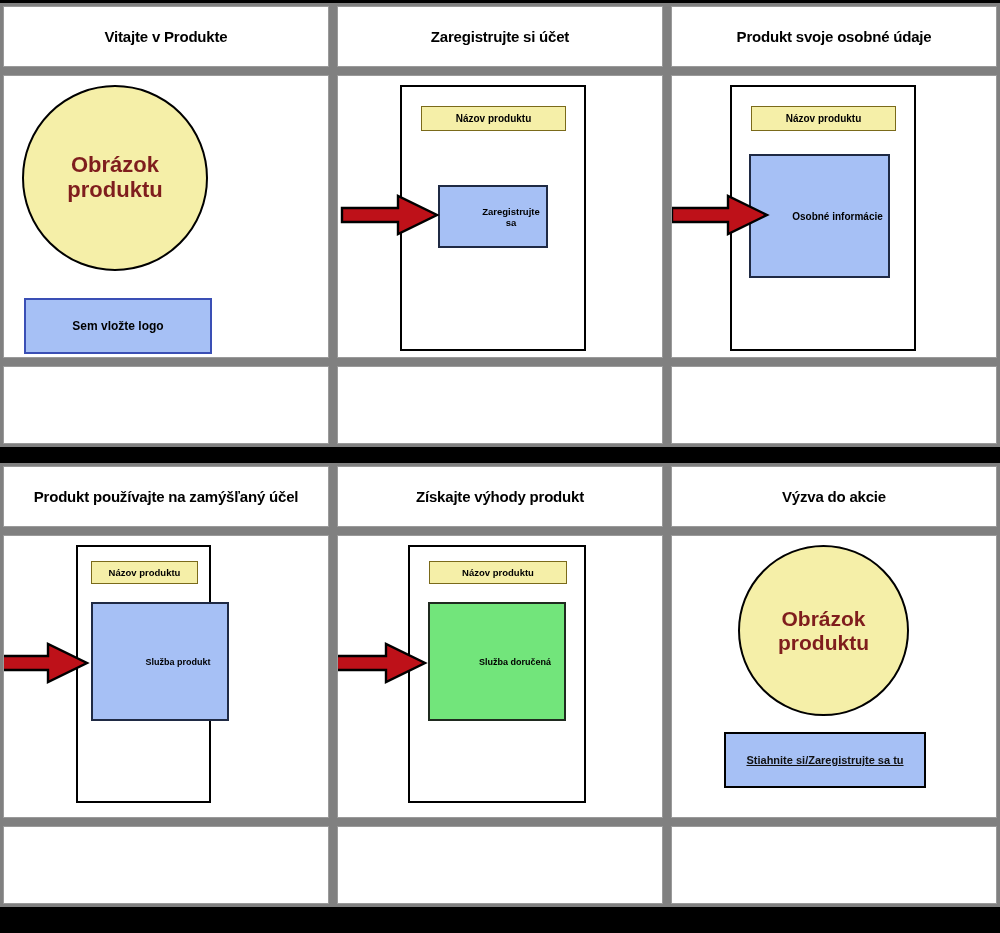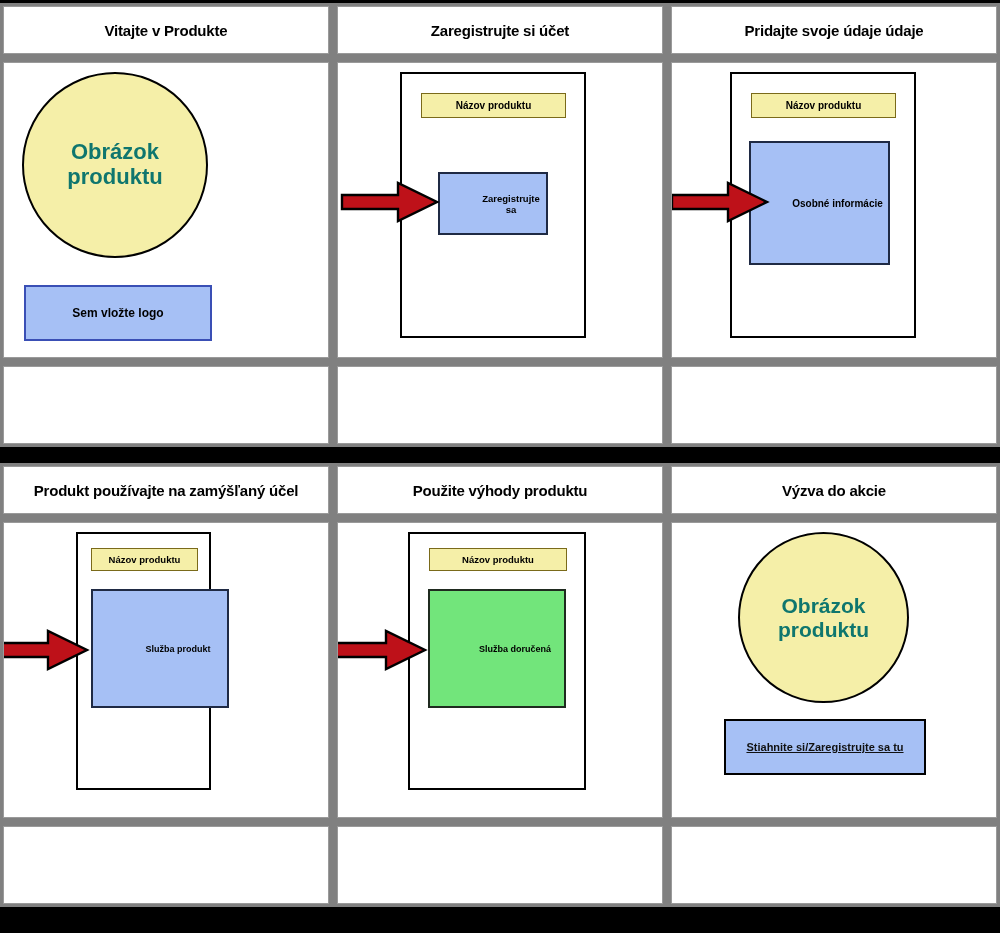--- a/index.html
+++ b/index.html
@@ -37,21 +37,21 @@
     display:flex;
     flex-direction:column;
     gap:8px;
     min-width:0;
   }
 
   
   .title-cell{
     background:#ffffff;
     border:1px solid #9a9a9a;
-    height:48px;
+    height:61px;
     display:flex;align-items:center;justify-content:center;
     box-sizing:border-box;
     padding:16px 6px;
   }
   .title-cell span{
     font-weight:bold;
     font-size:15px;
     color:#000;
     letter-spacing:-0.2px;
     white-space:nowrap;
@@ -75,21 +75,21 @@
 
   
   .circle{
     position:absolute;
     border-radius:50%;
     background:#F5EFA8;
     border:2px solid #000;
     display:flex;align-items:center;justify-content:center;
     text-align:center;
     font-weight:bold;
-    color:#0f766e;
+    color:#7f1d1d;
     line-height:1.12;
   }
   .logo-box{
     position:absolute;
     background:#A6C0F5;
     border:2px solid #3a4fb5;
     display:flex;align-items:center;justify-content:center;
     text-align:center;
     font-weight:bold;
     color:#000;
@@ -178,21 +178,21 @@
             <polygon points="2,15 58,15 58,3 97,22 58,41 58,29 2,29" fill="#BE1119" stroke="#000" stroke-width="2.4" stroke-linejoin="miter"></polygon>
           </svg>
         </div>
         <div class="caption-cell">
           <span></span>
         </div>
       </div>
 
       <div class="panel">
         <div class="title-cell">
-          <span>Pridajte svoje údaje údaje</span>
+          <span>Produkt svoje osobné údaje</span>
         </div>
         <div class="art-cell">
           <div class="device" style="left:58px;top:9px;width:186px;height:266px;"></div>
           <div class="name-bar" style="left:79px;top:30px;width:143px;height:23px;font-size:10px;">
             <span>Názov produktu</span>
           </div>
           <div class="inner-box blue" style="left:77px;top:78px;width:141px;height:124px;font-size:10px;">
             <span>Osobné informácie</span>
           </div>
           <svg class="arrow" viewBox="0 0 100 44" style="left:-2px;top:117px;width:100px;height:44px;">
@@ -226,21 +226,21 @@
             <polygon points="2,15 58,15 58,3 97,22 58,41 58,29 2,29" fill="#BE1119" stroke="#000" stroke-width="2.4" stroke-linejoin="miter"></polygon>
           </svg>
         </div>
         <div class="caption-cell">
           <span></span>
         </div>
       </div>
 
       <div class="panel">
         <div class="title-cell">
-          <span>Použite výhody produktu</span>
+          <span>Získajte výhody produkt</span>
         </div>
         <div class="art-cell">
           <div class="device" style="left:70px;top:9px;width:178px;height:258px;"></div>
           <div class="name-bar" style="left:91px;top:25px;width:136px;height:21px;font-size:9.5px;">
             <span>Názov produktu</span>
           </div>
           <div class="inner-box green" style="left:90px;top:66px;width:138px;height:119px;font-size:9px;">
             <span>Služba doručená</span>
           </div>
           <svg class="arrow" viewBox="0 0 100 44" style="left:-10px;top:105px;width:100px;height:44px;">

